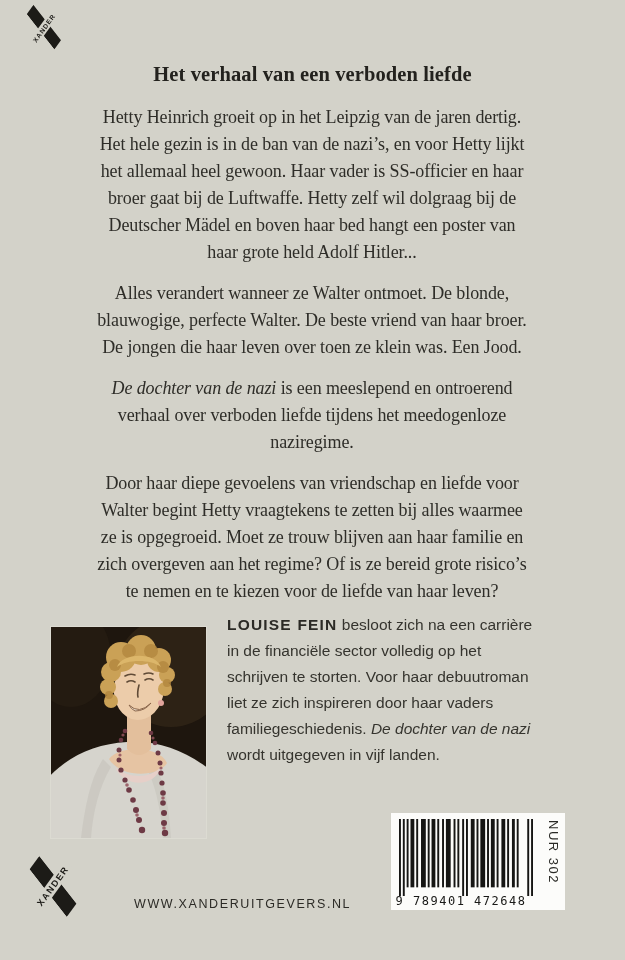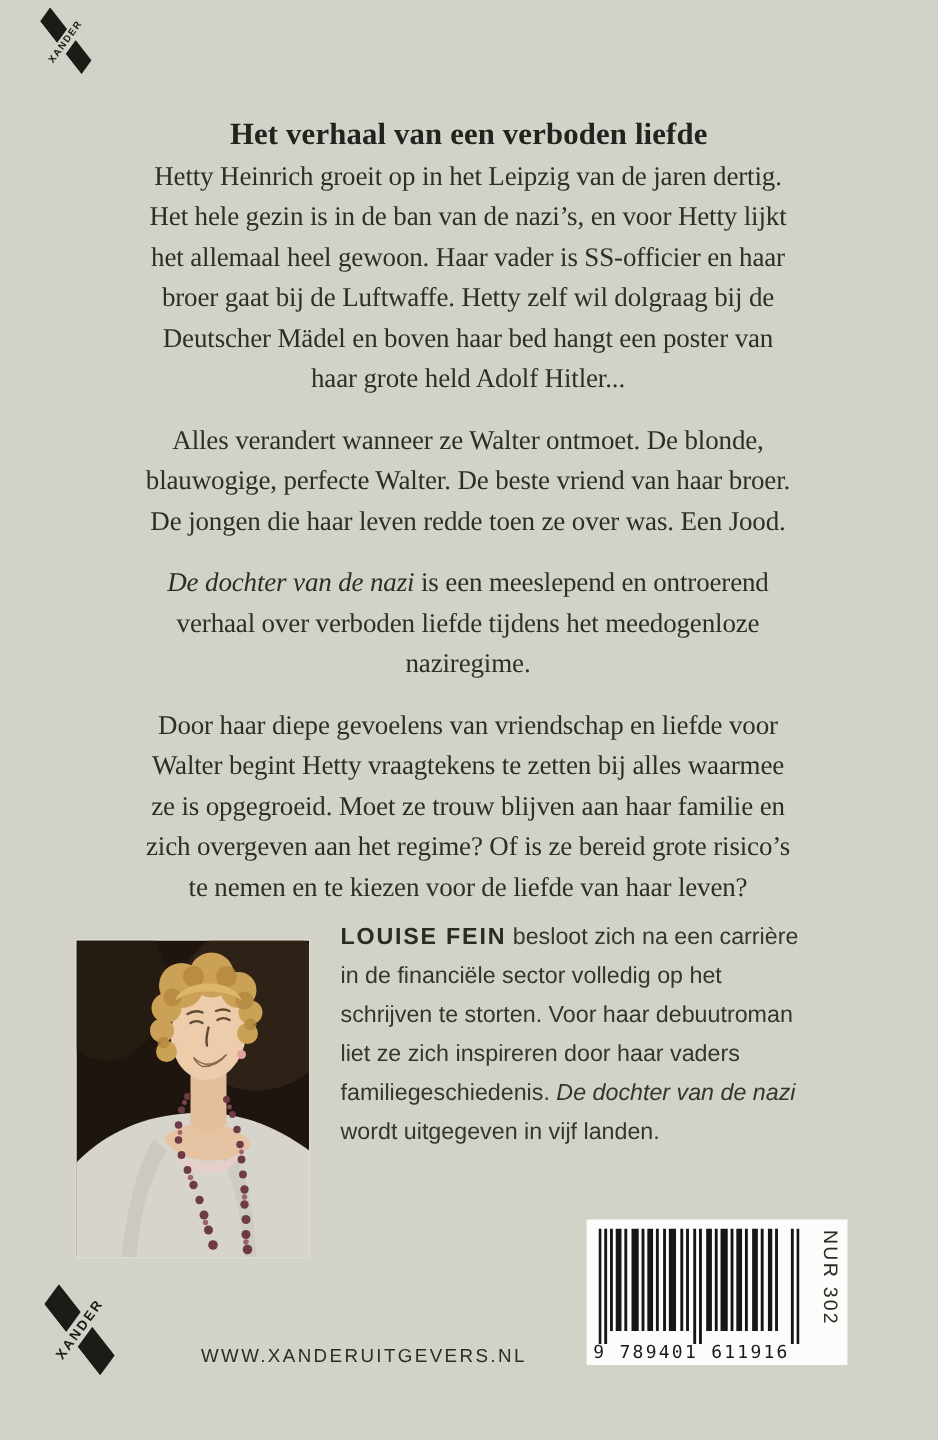--- a/index.html
+++ b/index.html
@@ -22,21 +22,21 @@
     background:#d3d2c9;padding:1px 3px;
     font-family:"Liberation Sans", sans-serif;font-weight:bold;
     color:#1c1b17;white-space:nowrap;
   }
   .xlogo-top{left:25px;top:6px;width:37px;height:43px;}
   .xlogo-top .word{font-size:6.5px;letter-spacing:1px;}
   .xlogo-bottom{left:27px;top:857px;width:52px;height:58px;}
   .xlogo-bottom .word{font-size:9px;letter-spacing:1.5px;}
   
   .headline{
-    position:absolute;top:63px;left:0;right:0;margin:16px;
+    position:absolute;top:63px;left:0;right:0;margin:0;
     text-align:center;white-space:nowrap;
     font-size:20.5px;font-weight:bold;color:#23221e;letter-spacing:.1px;
   }
   .synopsis{position:absolute;top:104px;left:42px;width:540px;text-align:center;}
   .synopsis p{
     margin:0 0 14px;font-size:18px;line-height:27px;
     white-space:pre-line;letter-spacing:-.1px;text-align:center;
   }
   .synopsis em{font-style:italic;}
   
@@ -84,21 +84,21 @@
 
   <div class="synopsis">
     <p>Hetty Heinrich groeit op in het Leipzig van de jaren dertig.
 Het hele gezin is in de ban van de nazi’s, en voor Hetty lijkt
 het allemaal heel gewoon. Haar vader is SS-officier en haar
 broer gaat bij de Luftwaffe. Hetty zelf wil dolgraag bij de
 Deutscher Mädel en boven haar bed hangt een poster van
 haar grote held Adolf Hitler...</p>
     <p>Alles verandert wanneer ze Walter ontmoet. De blonde,
 blauwogige, perfecte Walter. De beste vriend van haar broer.
-De jongen die haar leven redde toen ze over was. Een Jood.</p>
+De jongen die haar leven over toen ze klein was. Een Jood.</p>
     <p><em>De dochter van de nazi</em><span> is een meeslepend en ontroerend
 verhaal over verboden liefde tijdens het meedogenloze
 naziregime.</span></p>
     <p>Door haar diepe gevoelens van vriendschap en liefde voor
 Walter begint Hetty vraagtekens te zetten bij alles waarmee
 ze is opgegroeid. Moet ze trouw blijven aan haar familie en
 zich overgeven aan het regime? Of is ze bereid grote risico’s
 te nemen en te kiezen voor de liefde van haar leven?</p>
   </div>
 
@@ -217,21 +217,21 @@
         <rect x="96" y="0" width="4" height="71"></rect>
           <rect x="102" y="0" width="2" height="71"></rect>
         <rect x="107" y="0" width="4" height="71"></rect>
           <rect x="113" y="0" width="2" height="71"></rect>
         <rect x="118" y="0" width="3" height="71"></rect>
           <rect x="123" y="0" width="2" height="71"></rect>
         <rect x="134" y="0" width="2" height="80"></rect>
           <rect x="138" y="0" width="2" height="80"></rect>
       </g>
     </svg>
-    <div class="isbn">9 789401 611916</div>
+    <div class="isbn">9 789401 472648</div>
     <div class="nur">NUR 302</div>
   </div>
 
   <div class="xlogo xlogo-bottom">
     <div class="diag"></div>
     <span class="word">XANDER</span>
   </div>
 
   <div class="website">WWW.XANDERUITGEVERS.NL</div>
 

